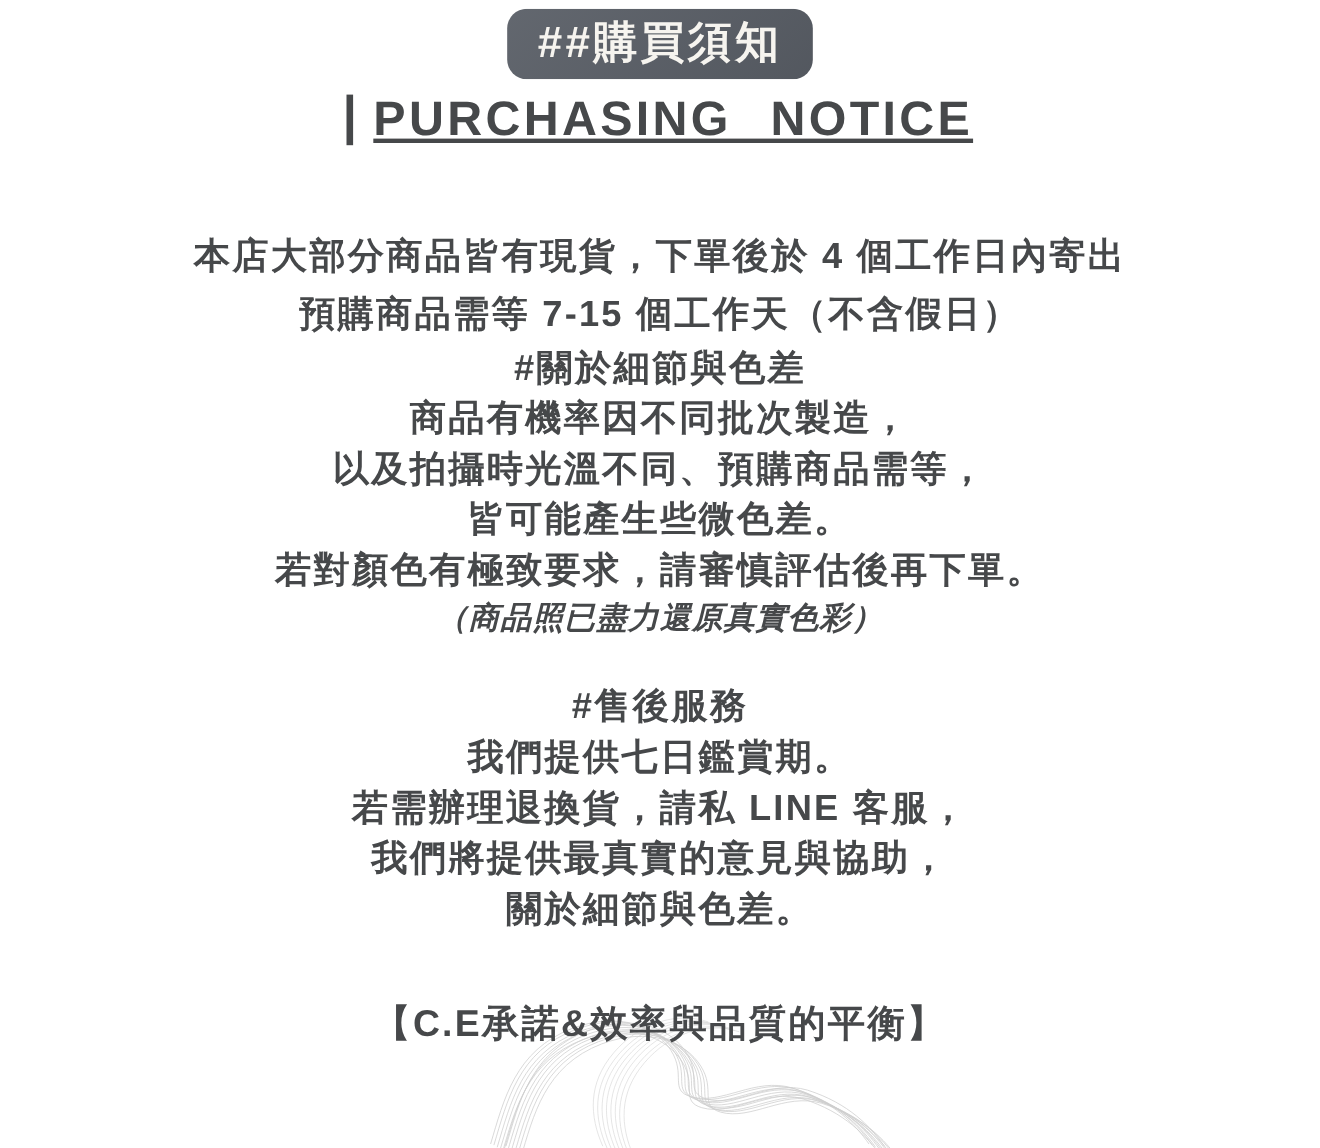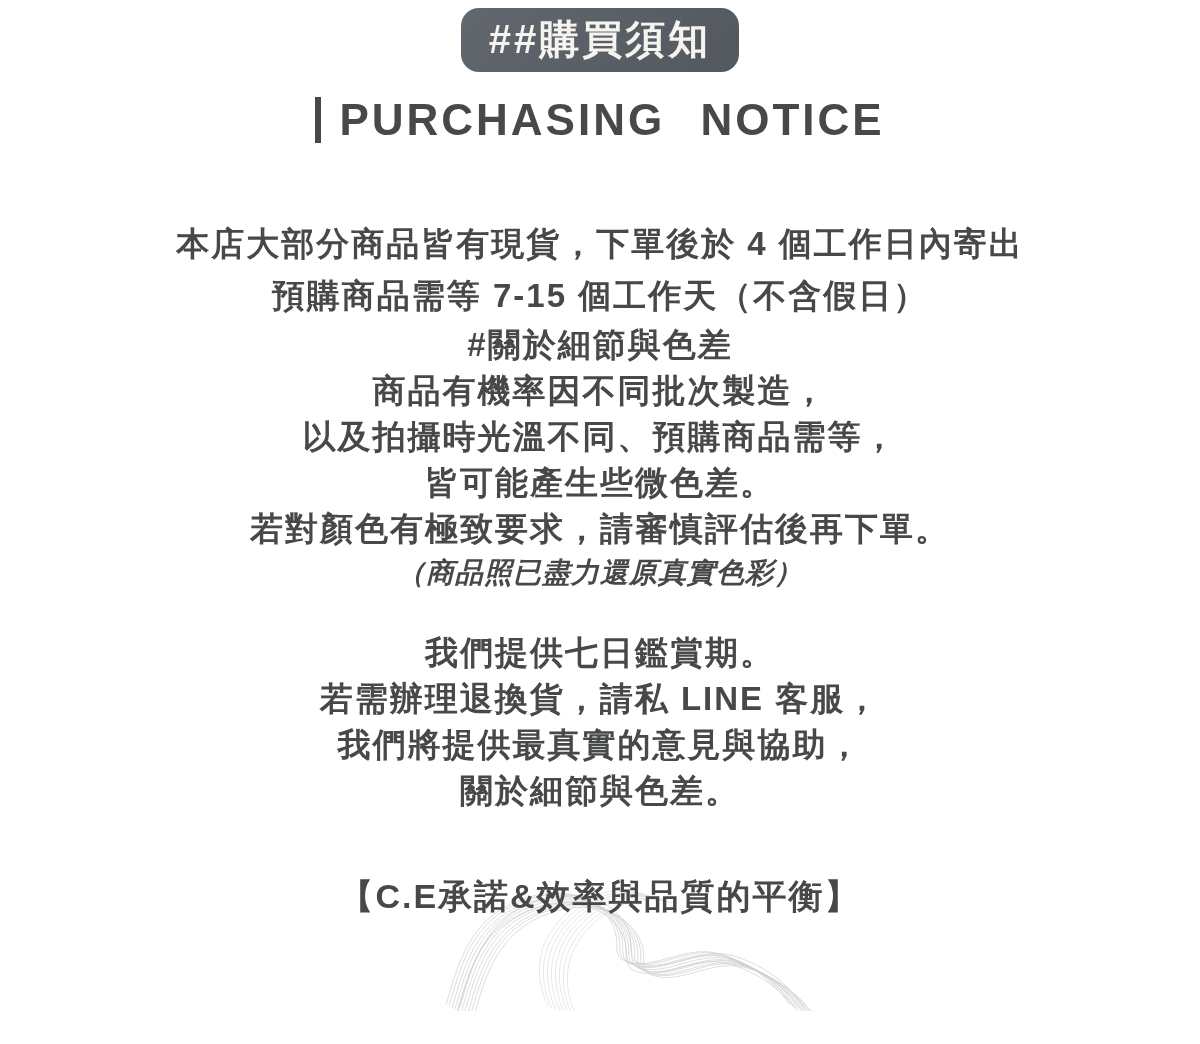--- a/index.html
+++ b/index.html
@@ -21,25 +21,26 @@
     background: #5a5f67;
     background-image: linear-gradient(135deg, rgba(255,255,255,0.05), rgba(0,0,0,0.08));
     color: #f6f4ef;
     font-size: 40px;
     line-height: 1;
     padding: 11px 28px 13px;
     border-radius: 18px;
     letter-spacing: 3px;
   }
   .title-row {
-    margin-top: 24px;
+    margin-top: 13px;
     display: flex;
     justify-content: center;
     align-items: center;
     gap: 18px;
+    text-decoration: underline;
   }
   .title-bar {
     width: 6px;
     height: 46px;
     background: #46484a;
   }
   .title {
     margin: 0;
     font-size: 44px;
     letter-spacing: 3px;
@@ -97,20 +98,21 @@
   <section class="block">
     <h2 class="heading">#關於細節與色差</h2>
     <p class="line">商品有機率因不同批次製造，</p>
     <p class="line">以及拍攝時光溫不同、預購商品需等，</p>
     <p class="line">皆可能產生些微色差。</p>
     <p class="line">若對顏色有極致要求，請審慎評估後再下單。</p>
     <p class="note">（商品照已盡力還原真實色彩）</p>
   </section>
 
   <section class="block after-sales">
+    <h2 class="heading">#售後服務</h2>
     <p class="line">我們提供七日鑑賞期。</p>
     <p class="line">若需辦理退換貨，請私 LINE 客服，</p>
     <p class="line">我們將提供最真實的意見與協助，</p>
     <p class="line">關於細節與色差。</p>
   </section>
 
   <footer class="footer">
     <svg class="squiggle" width="400" height="135" viewBox="0 0 400 135" aria-hidden="true">
       <defs>
         <path id="wv" d="M18,135 C30,95 40,50 92,30 C135,14 168,28 182,50 C196,72 180,86 200,92 C228,100 258,74 292,84 C330,96 350,118 362,135" fill="none"></path>

